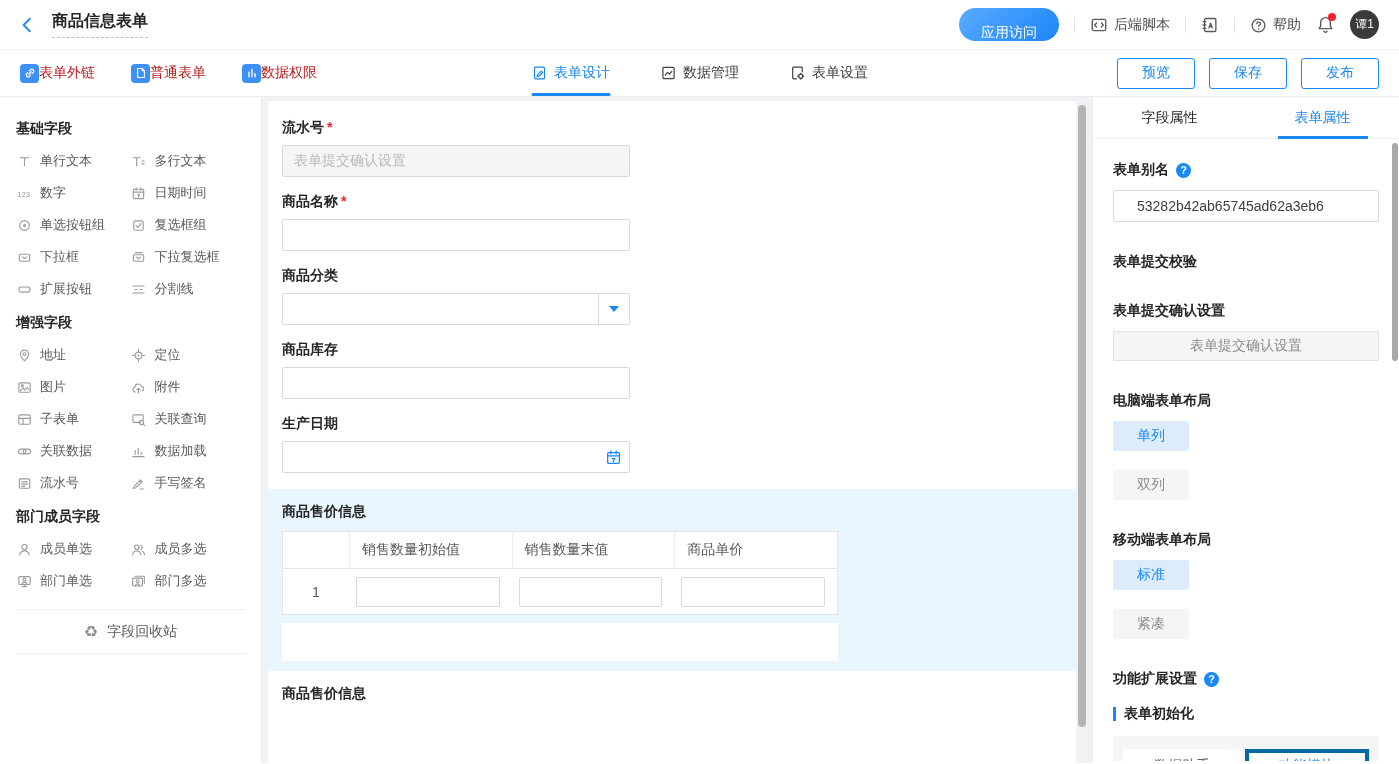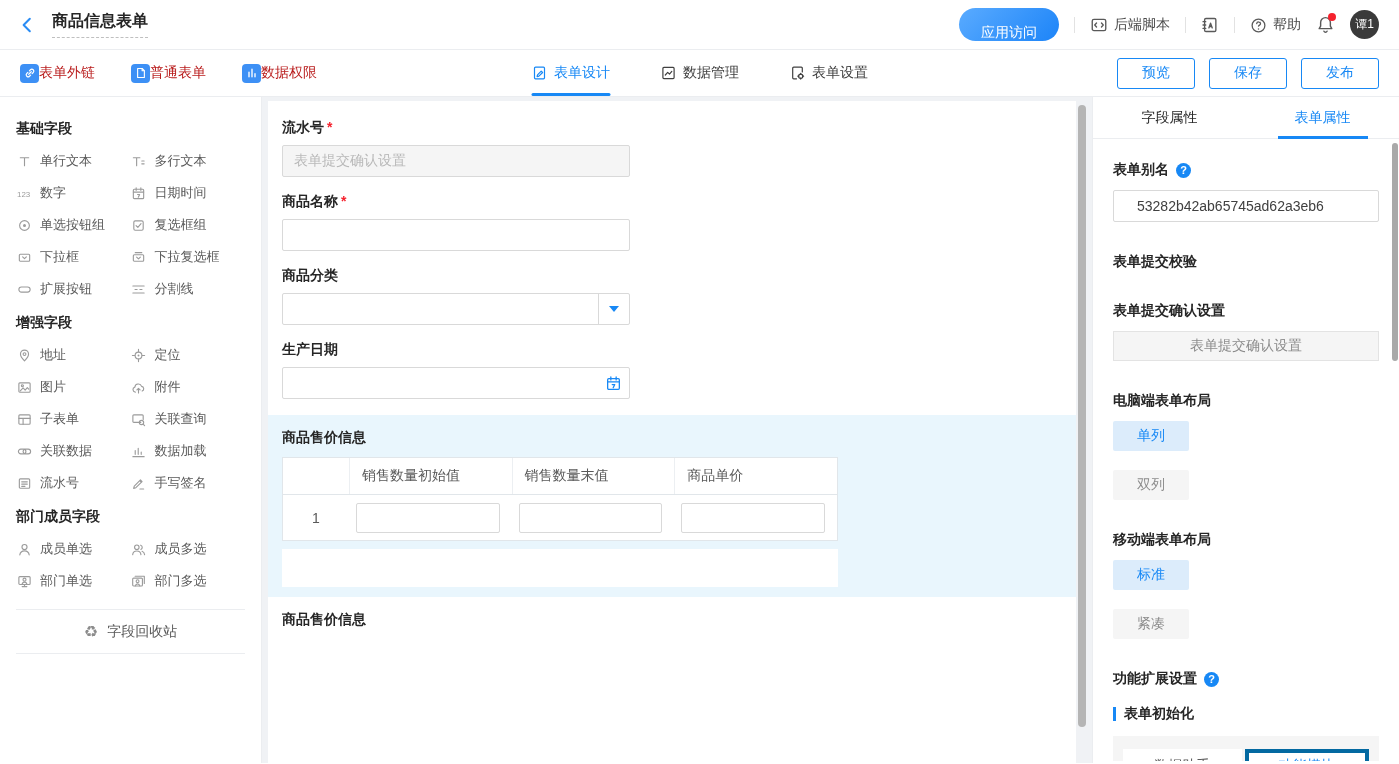--- a/index.html
+++ b/index.html
@@ -505,20 +505,24 @@
 
       <div class="fblock">
         <div class="flabel">商品分类</div>
         <div class="sel-box">
           <span class="caret-cell">
               <span class="caret-down"></span>
             </span>
         </div>
       </div>
 
+      <div class="fblock">
+        <div class="flabel">商品库存</div>
+        <div class="tinput"></div>
+      </div>
 
       <div class="fblock">
         <div class="flabel">生产日期</div>
         <div class="date-box">
           <span class="date-ic">
             <svg width="17" height="17" viewBox="0 0 16 16" fill="none" stroke="currentColor" stroke-width="1.2" stroke-linecap="round" stroke-linejoin="round">
                 <rect x="2.5" y="3.5" width="11" height="10" rx="1"></rect>
                 <path d="M2.5 6.5h11M5.5 1.8v2.8M10.5 1.8v2.8M6.8 9h2.4l-1.5 3"></path>
               </svg>
           </span>

